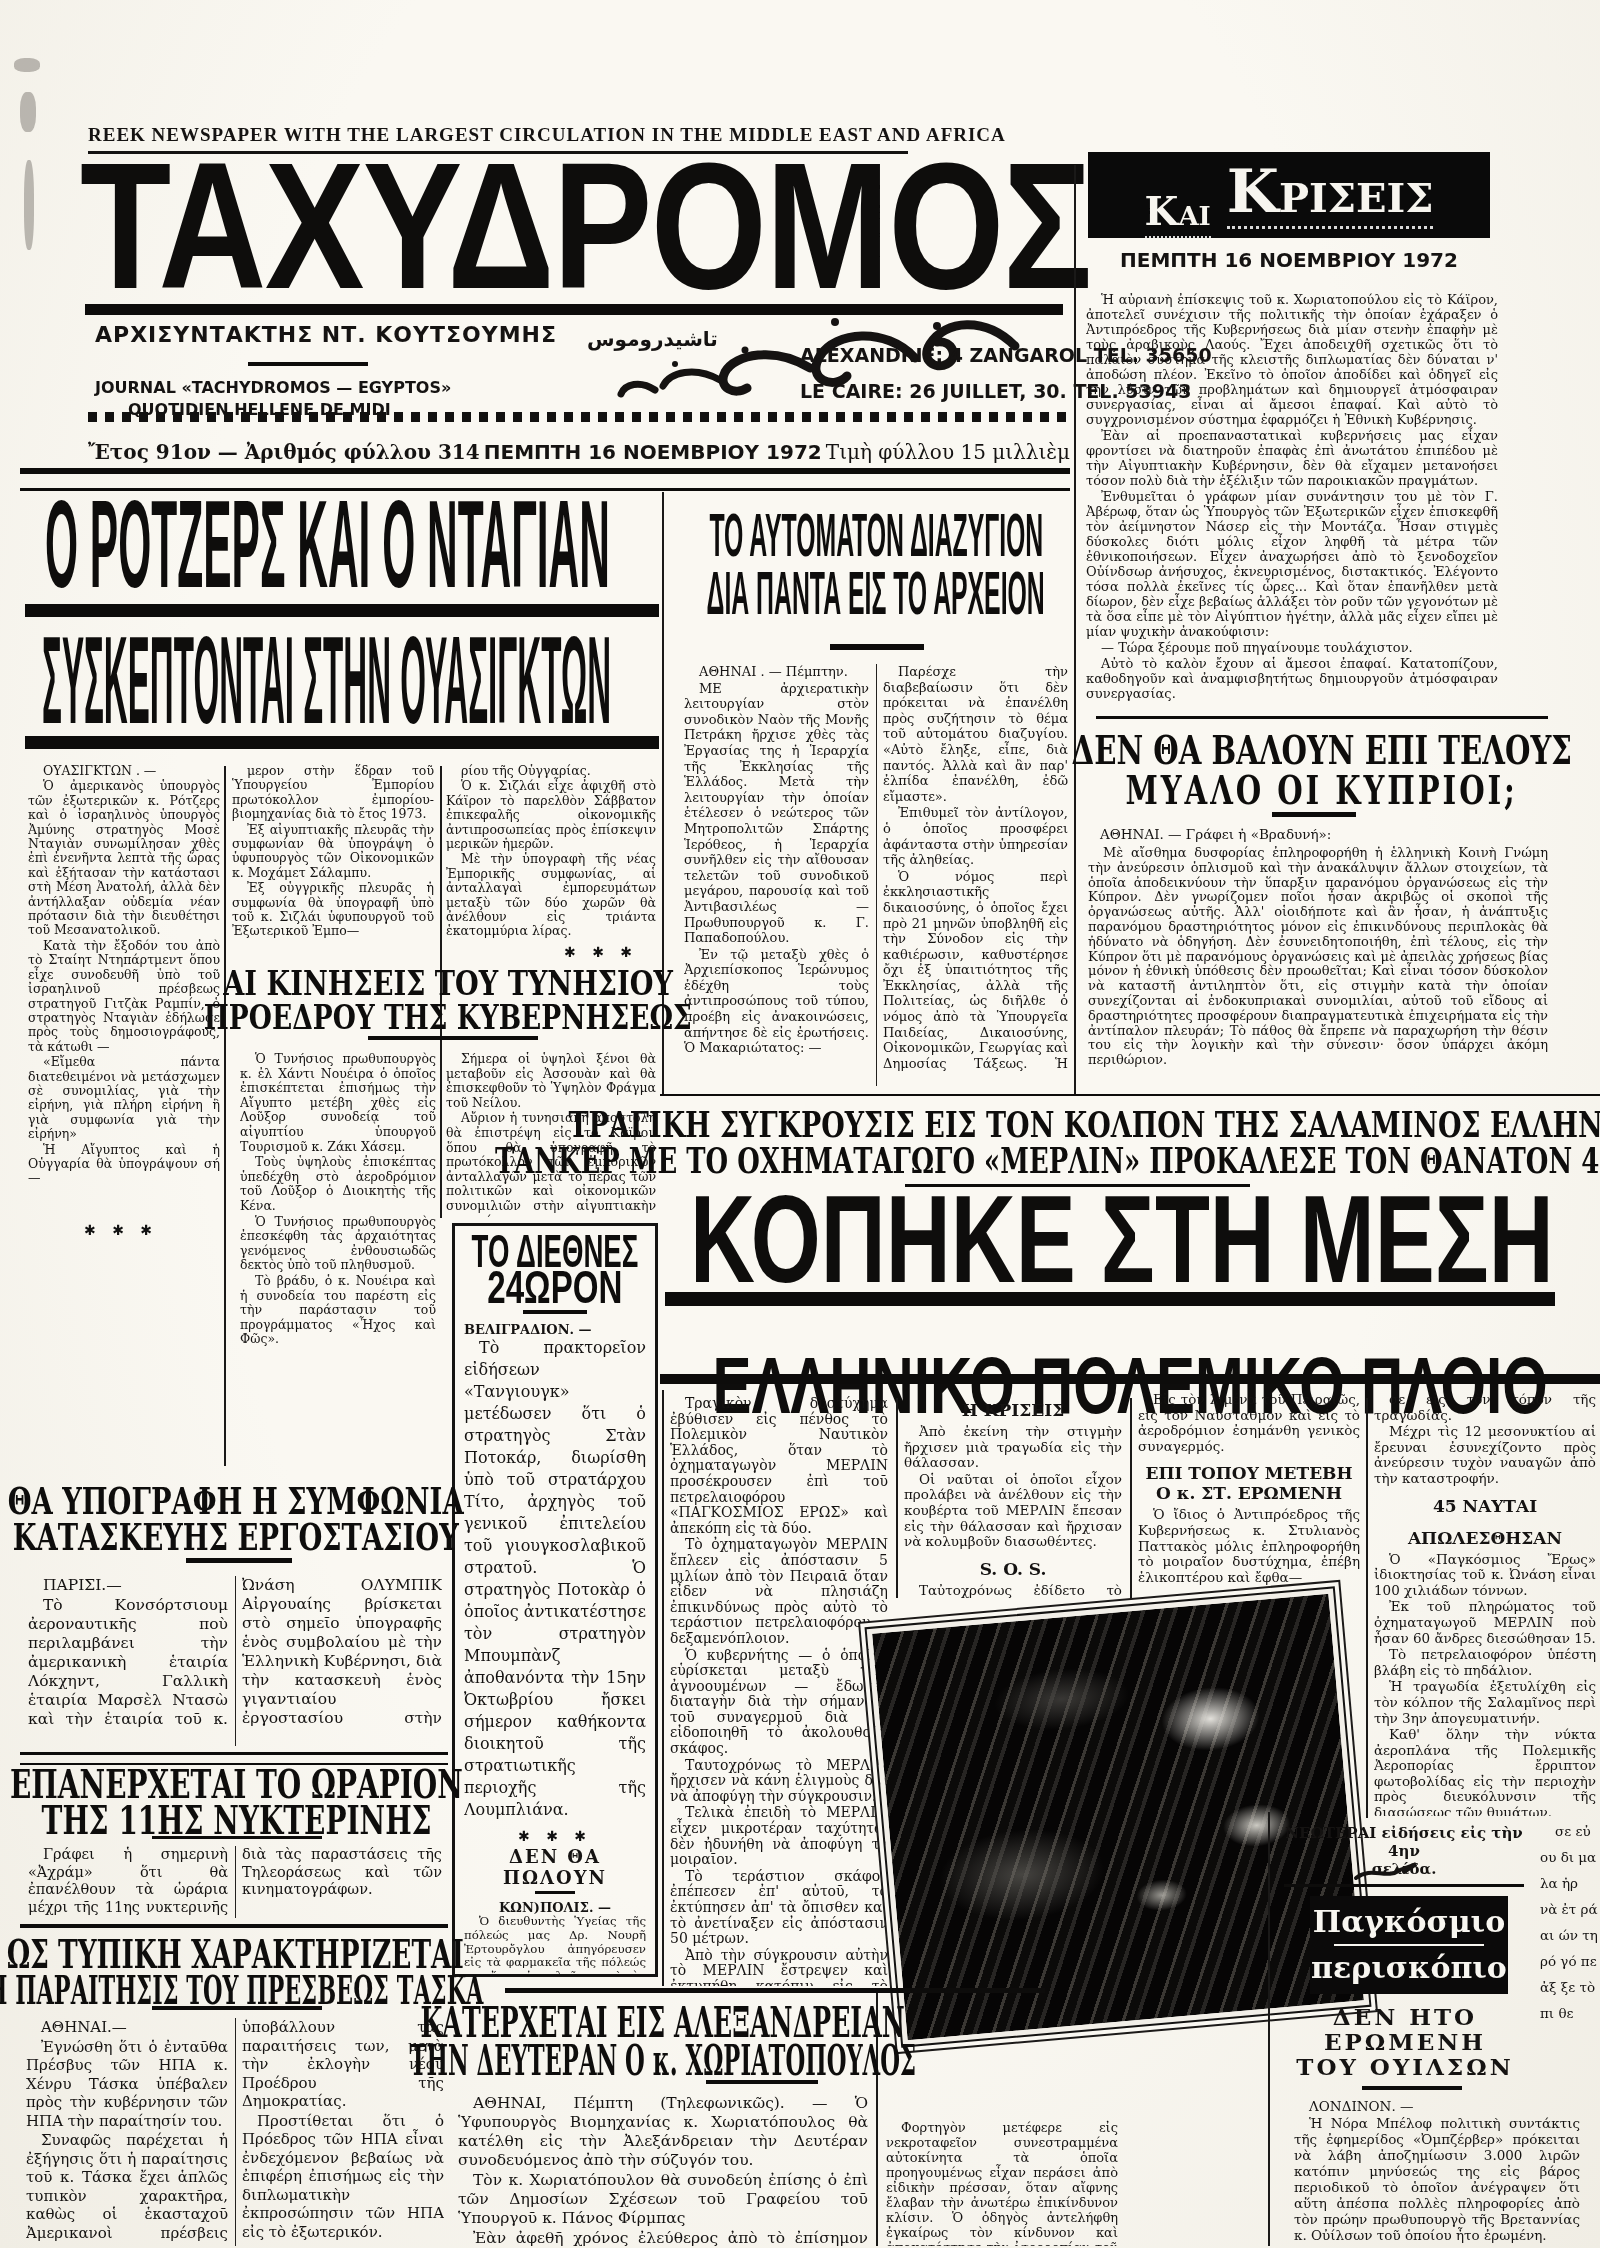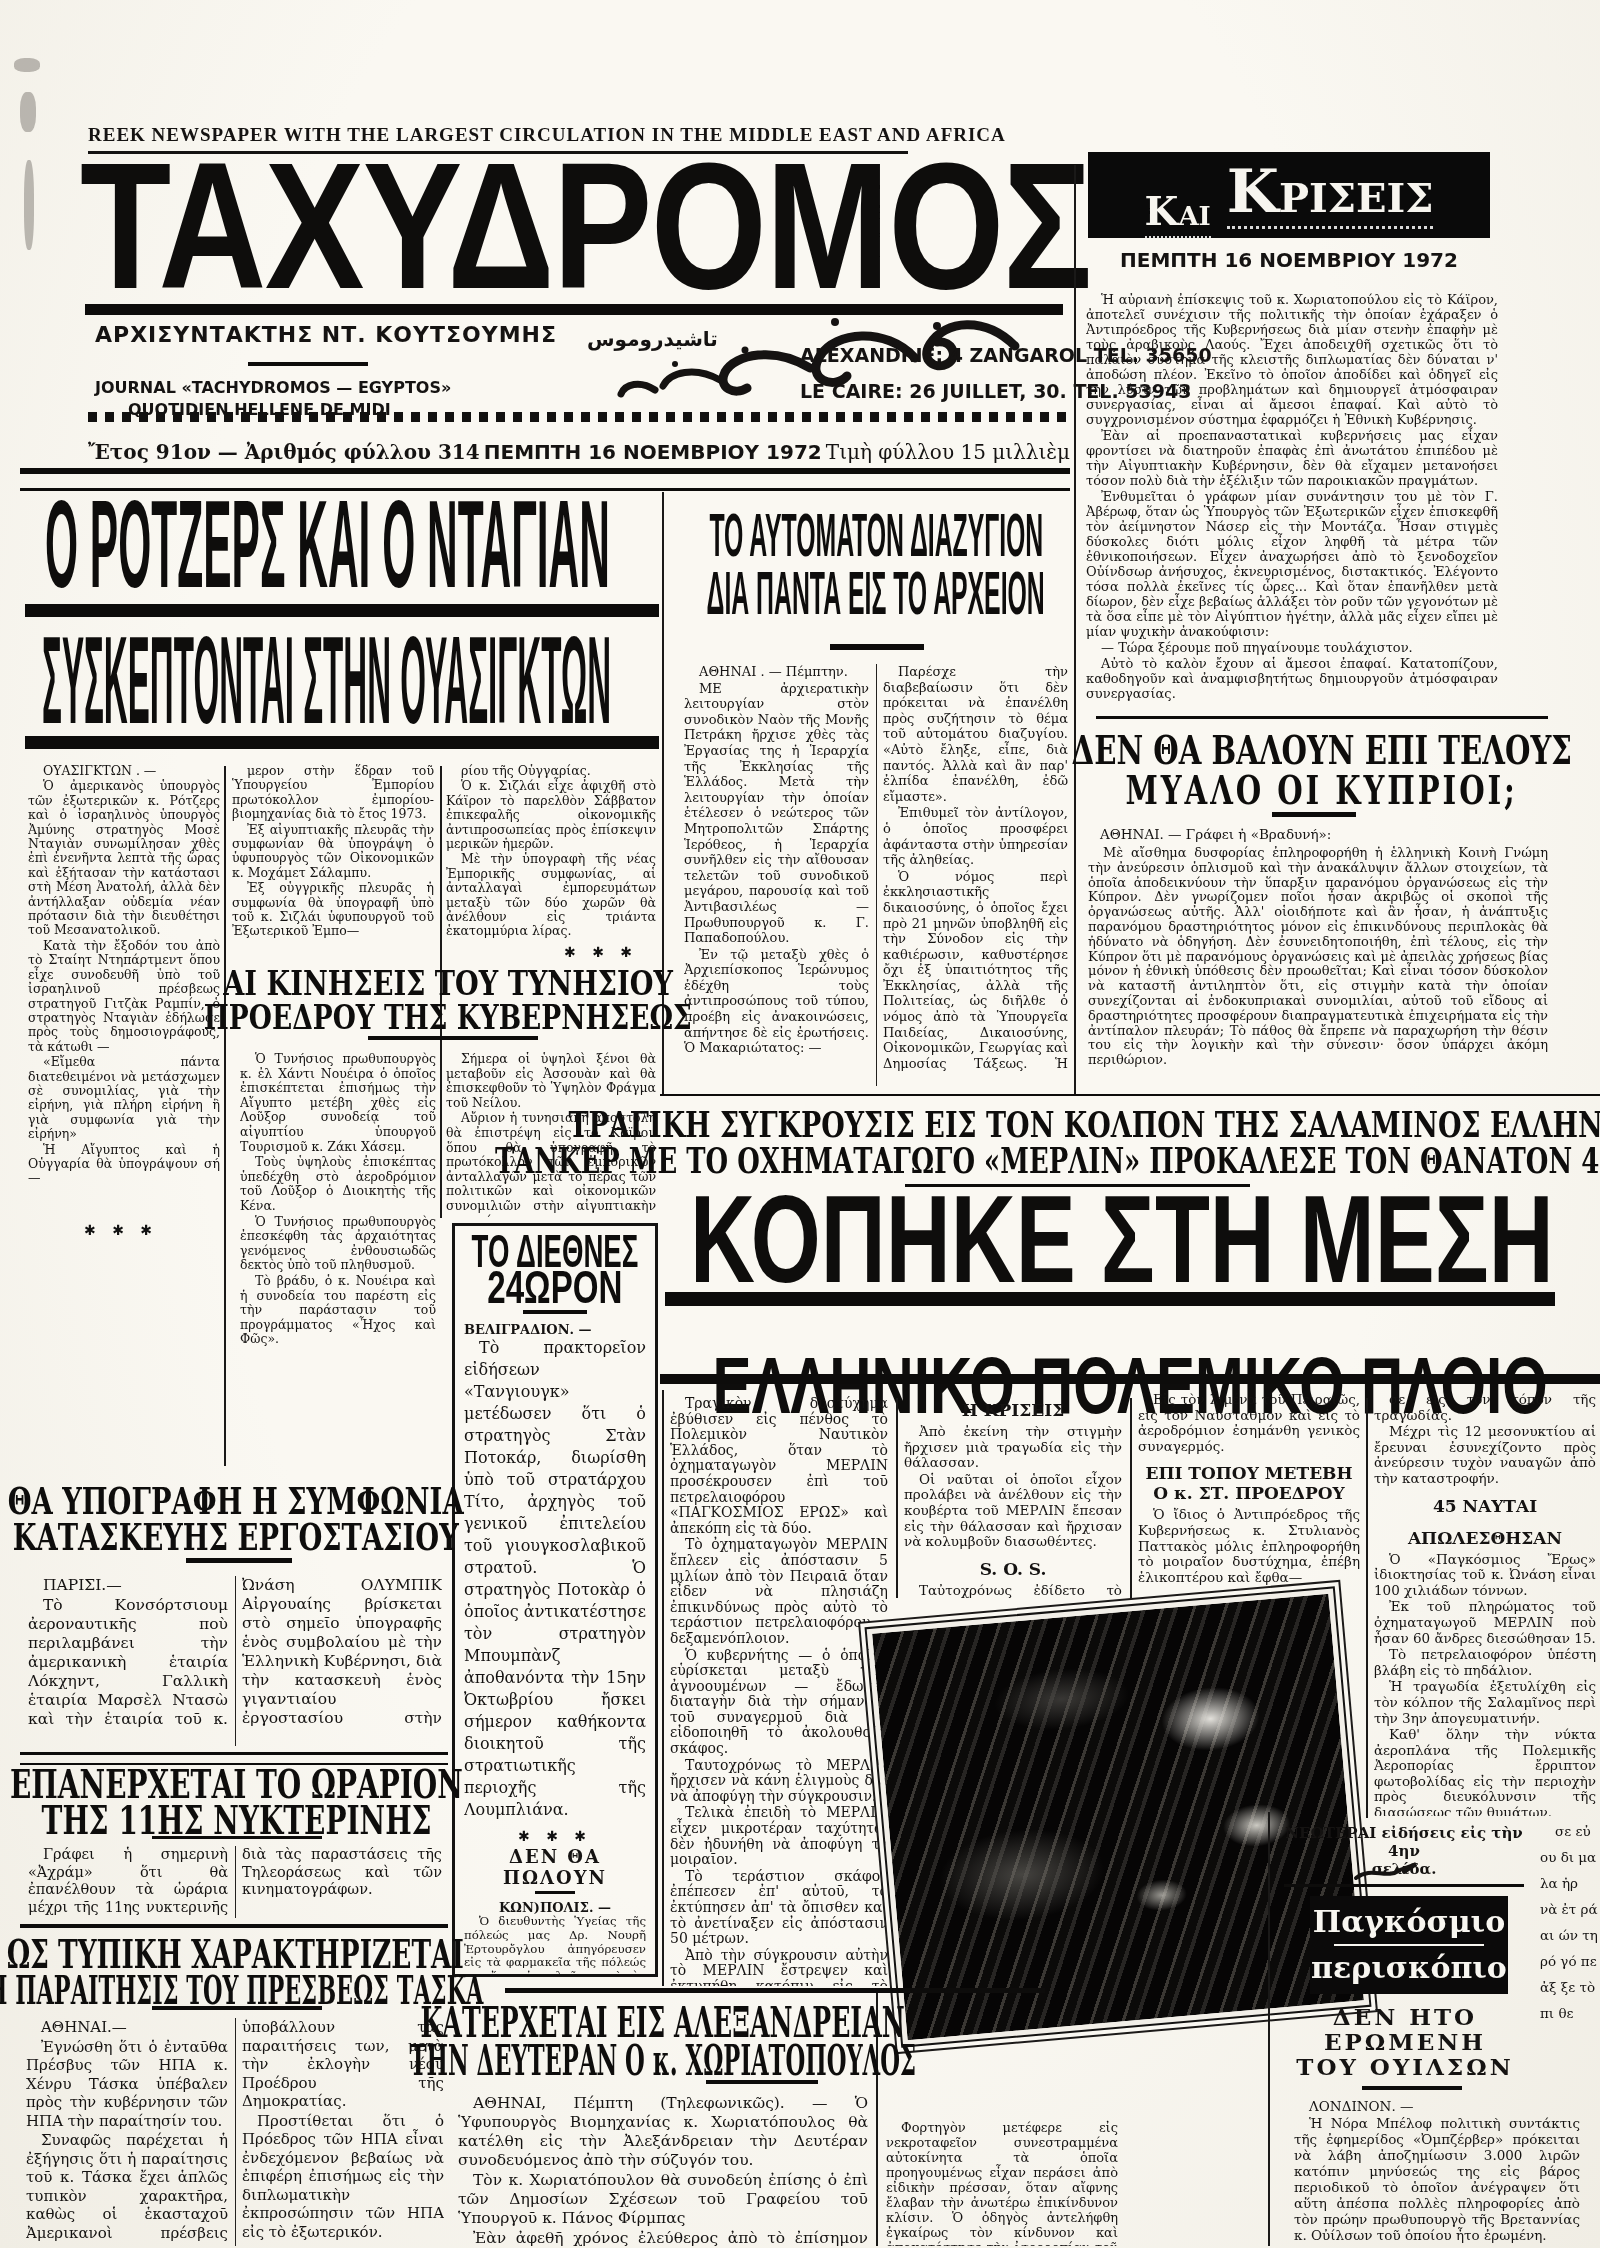--- a/index.html
+++ b/index.html
@@ -227,21 +227,21 @@
     <div class="txt" style="font-size:13.5px;line-height:15.6px">
         <p>Ταὐτοχρόνως ἐδίδετο τὸ σῆμα τοῦ κινδύνου.</p>
       </div>
   </div>
 
   <div class="abs" style="left:1138px;top:1392px;width:222px;height:208px;overflow:hidden">
     <div class="txt" style="font-size:13.5px;line-height:15.6px">
         <p>Εἰς τὸν λιμένα τοῦ Πειραιῶς, εἰς τὸν Ναύσταθμον καὶ εἰς τὸ ἀεροδρόμιον ἐσημάνθη γενικὸς συναγερμός.</p>
       </div>
     <div class="sh" style="margin-bottom:0">ΕΠΙ ΤΟΠΟΥ ΜΕΤΕΒΗ</div>
-    <div class="sh" style="margin-top:0">Ο κ. ΣΤ. ΠΡΟΕΔΡΟΥ</div>
+    <div class="sh" style="margin-top:0">Ο κ. ΣΤ. ΕΡΩΜΕΝΗ</div>
     <div class="txt" style="font-size:13.5px;line-height:15.6px">
         <p>Ὁ ἴδιος ὁ Ἀντιπρόεδρος τῆς Κυβερνήσεως κ. Στυλιανὸς Παττακὸς μόλις ἐπληροφορήθη τὸ μοιραῖον δυστύχημα, ἐπέβη ἑλικοπτέρου καὶ ἔφθα—</p>
       </div>
   </div>
 
   <div class="abs" style="left:1374px;top:1392px;width:222px;height:424px;overflow:hidden">
     <div class="txt" style="font-size:13.5px;line-height:15.6px">
         <p>σε εἰς τὸν τόπον τῆς τραγωδίας.</p>
         <p>Μέχρι τὶς 12 μεσονυκτίου αἱ ἔρευναι ἐσυνεχίζοντο πρὸς ἀνεύρεσιν τυχὸν ναυαγῶν ἀπὸ τὴν καταστροφήν.</p>
       </div>

